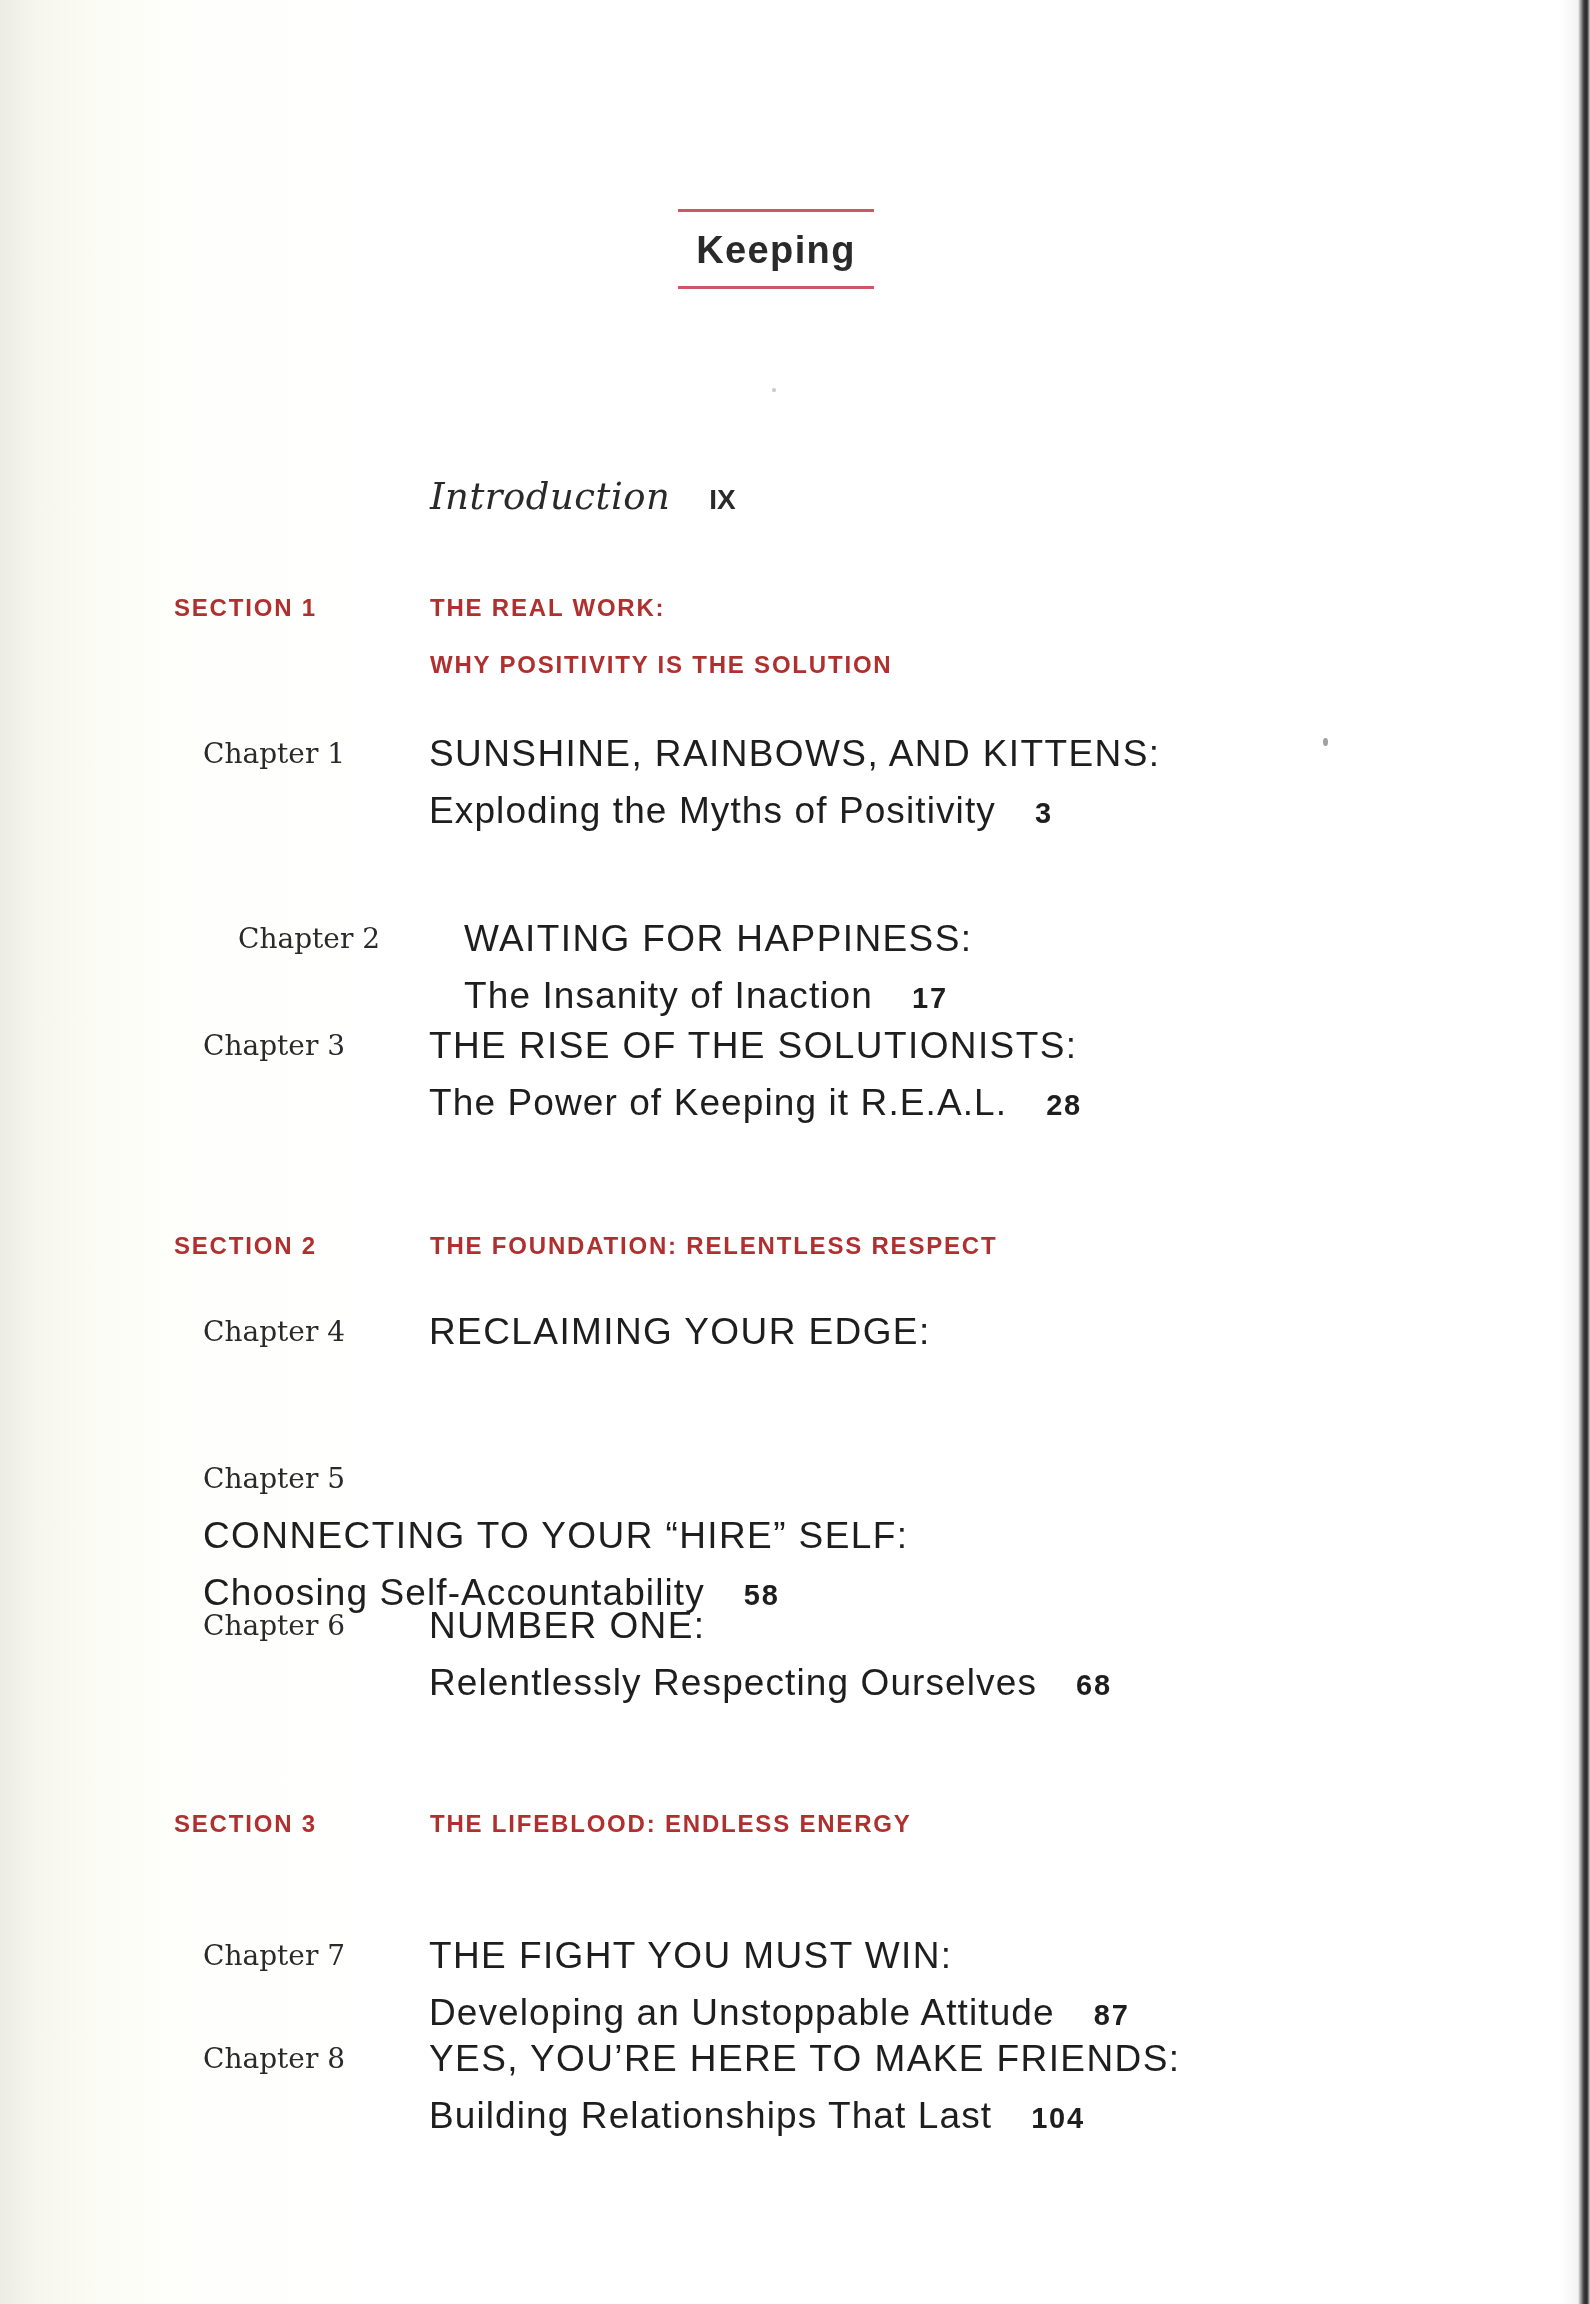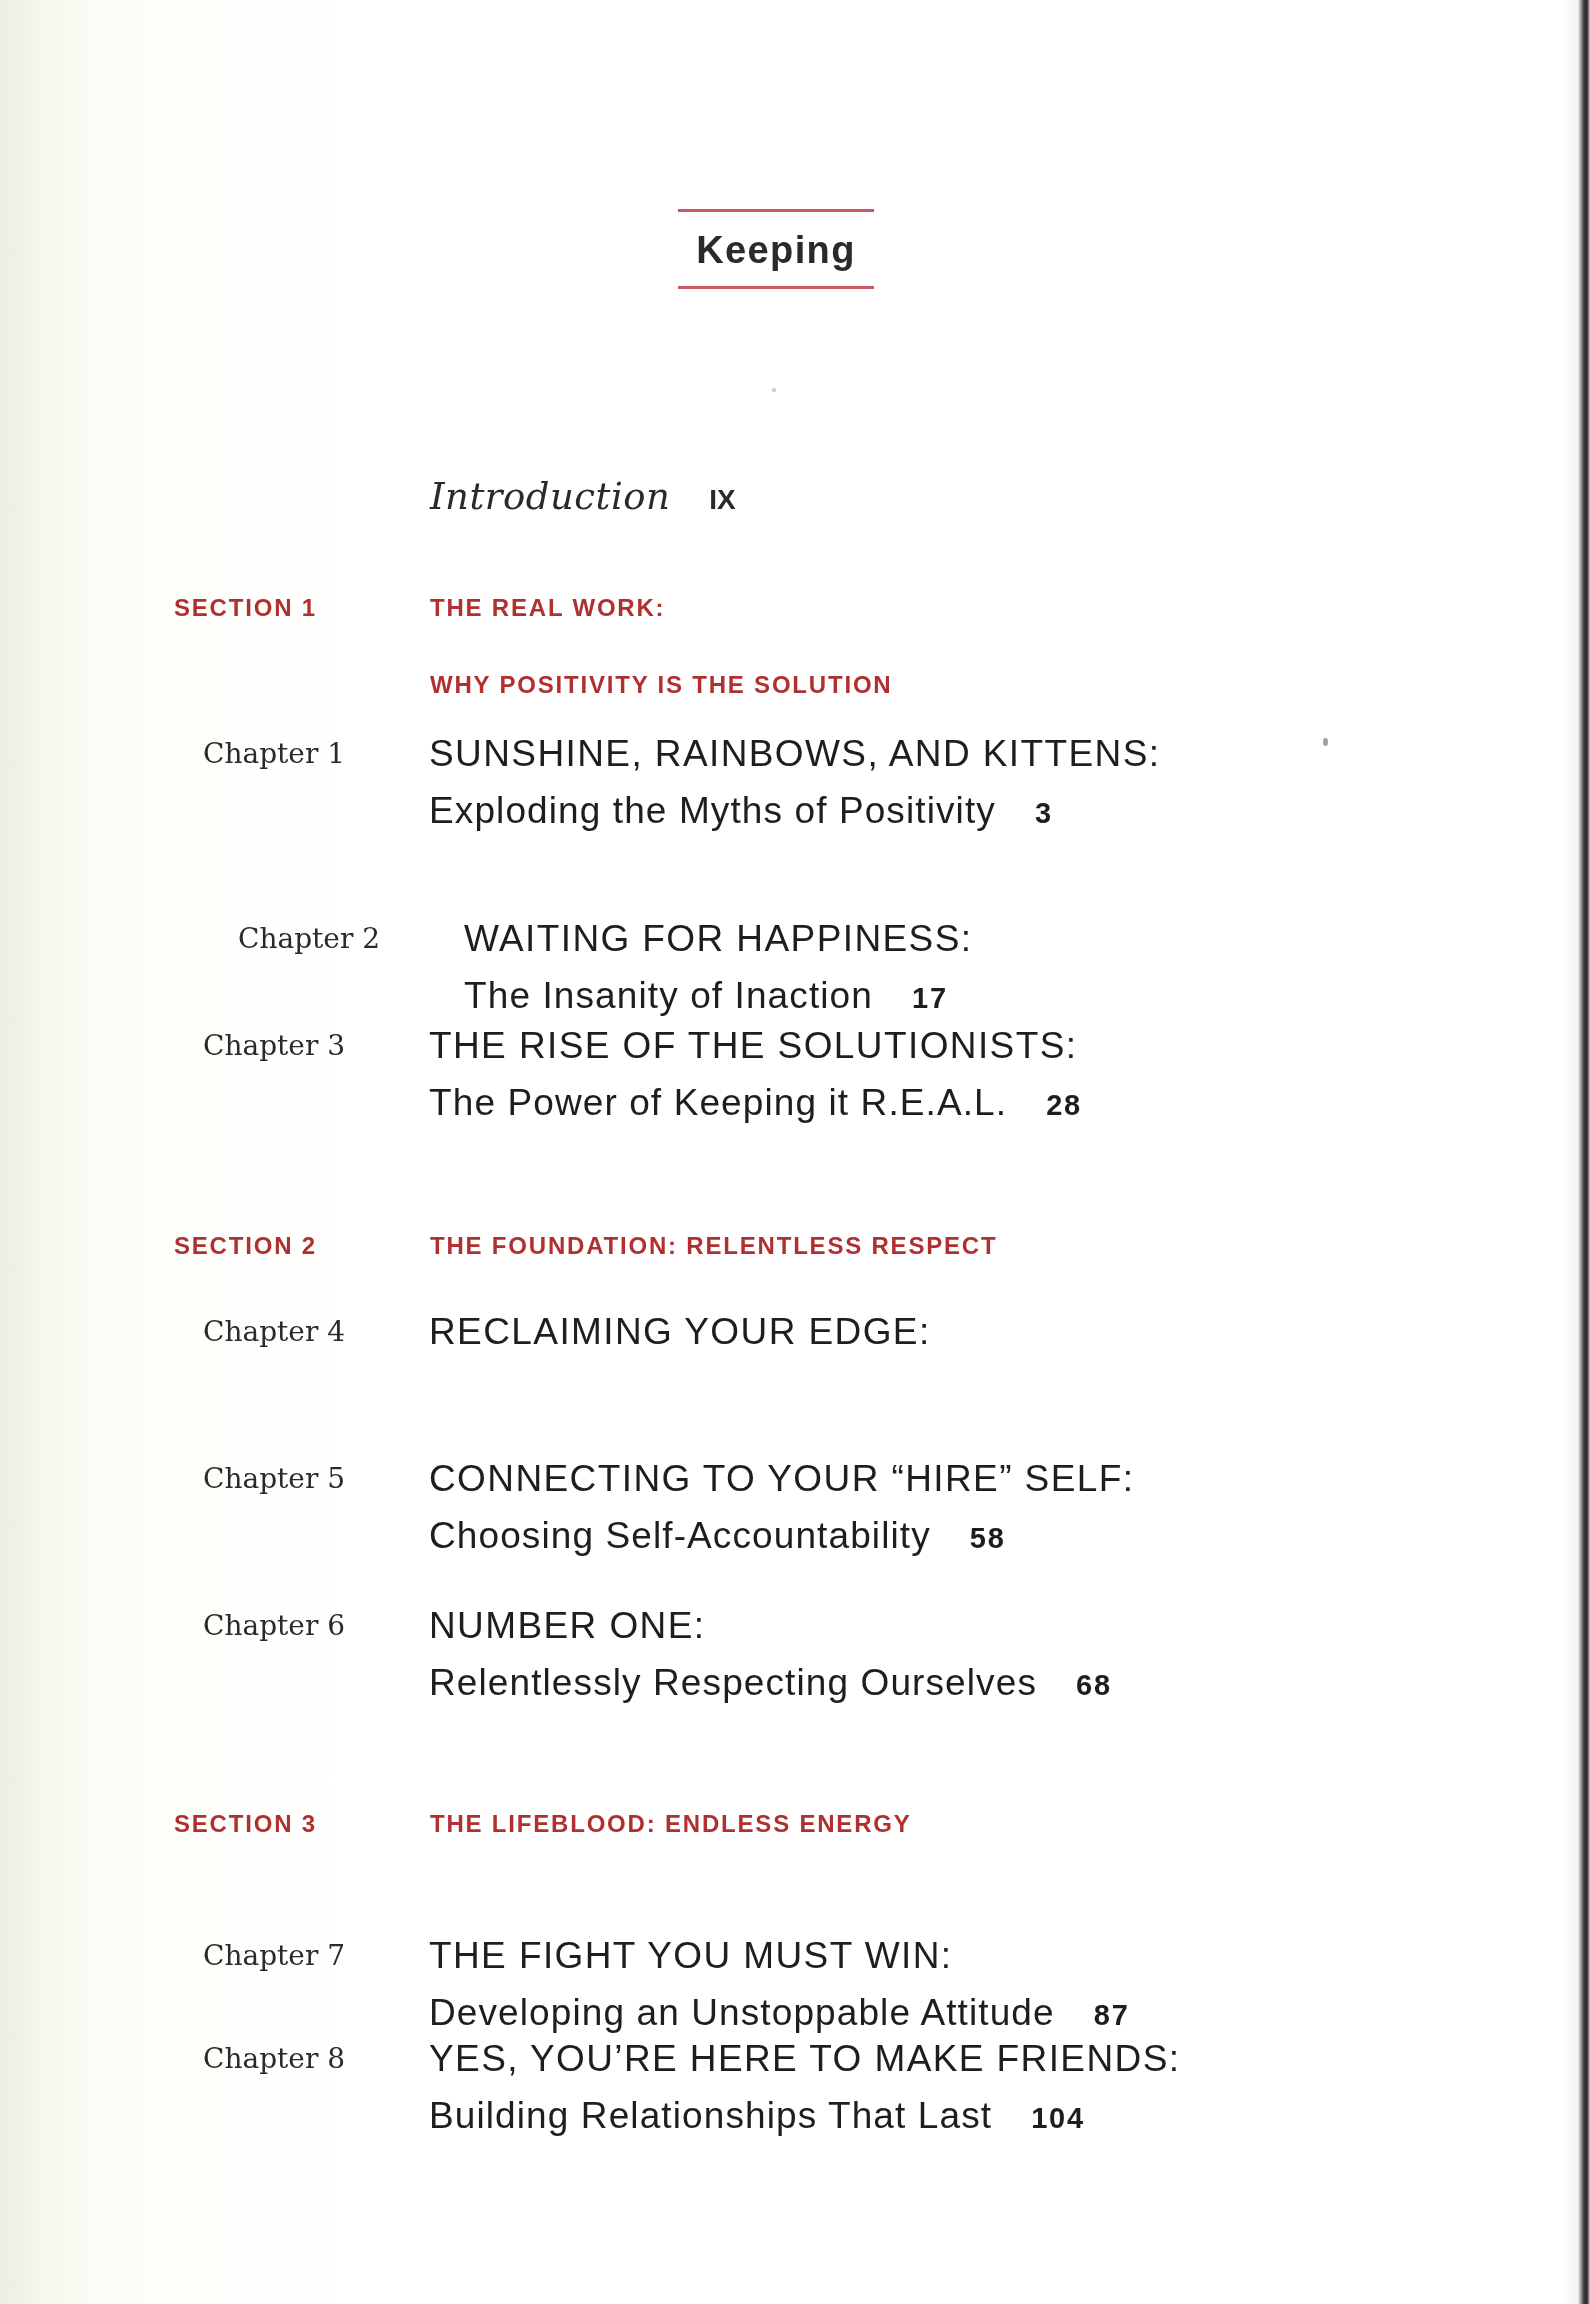--- a/index.html
+++ b/index.html
@@ -56,21 +56,21 @@
       display: flex;
       align-items: flex-start;
       color: #b0302f;
       font-family: "Liberation Sans", sans-serif;
       font-weight: bold;
       font-size: 24px;
       letter-spacing: 1.8px;
       line-height: 57px;
     }
     .section-label { width: 256px; white-space: nowrap; }
-    .section-title-lines { display: flex; flex-direction: column; gap: 20px; }
+    .section-title-lines { display: flex; flex-direction: column; }
 
     .chapter {
       position: absolute;
       left: 203px;
       display: flex;
       align-items: flex-start;
     }
     .chapter-label {
       width: 226px;
       font-family: "DejaVu Serif", serif;
@@ -172,21 +172,21 @@
     </div>
   </div>
 
   <div class="chapter" style="top:1303px;">
     <span class="chapter-label">Chapter 4</span>
     <div class="chapter-text">
       <span class="chapter-title">RECLAIMING YOUR EDGE:</span>
     </div>
   </div>
 
-  <div class="chapter" style="top:1450px;">
+  <div class="chapter" style="top:1450px;flex-direction:column;">
     <span class="chapter-label">Chapter 5</span>
     <div class="chapter-text">
       <span class="chapter-title">CONNECTING TO YOUR “HIRE” SELF:</span>
       <span class="chapter-subtitle">
         <span>Choosing Self-Accountability</span>
         <span class="page-num">58</span>
       </span>
     </div>
   </div>
 

